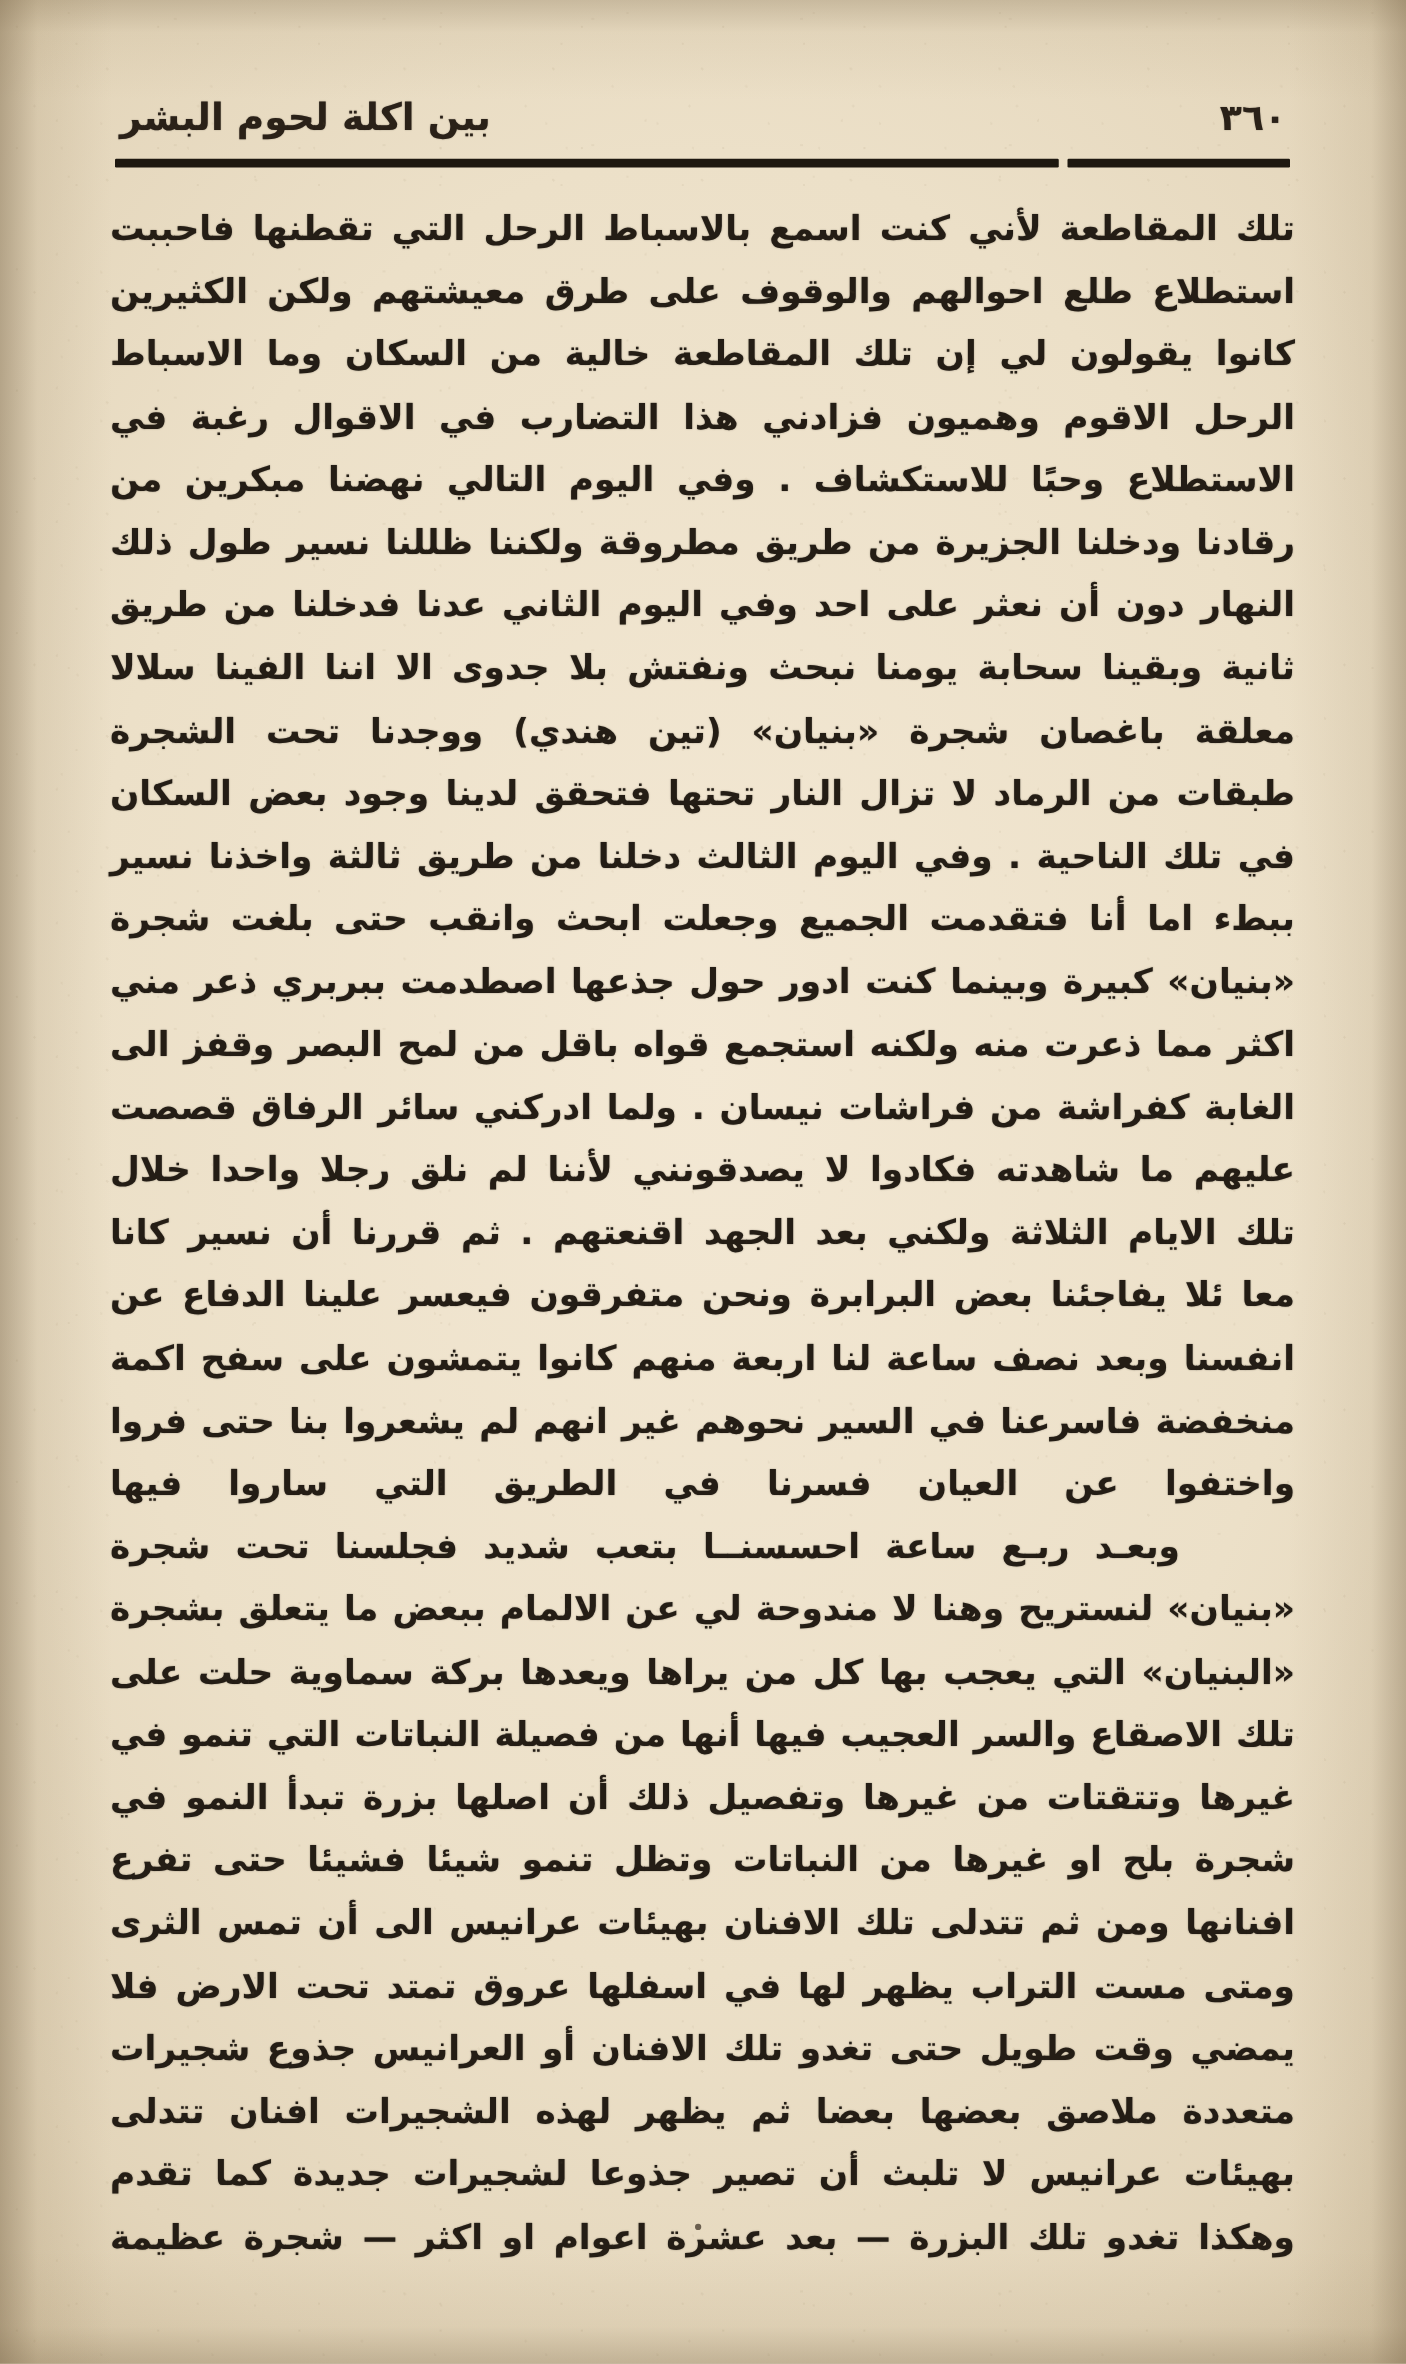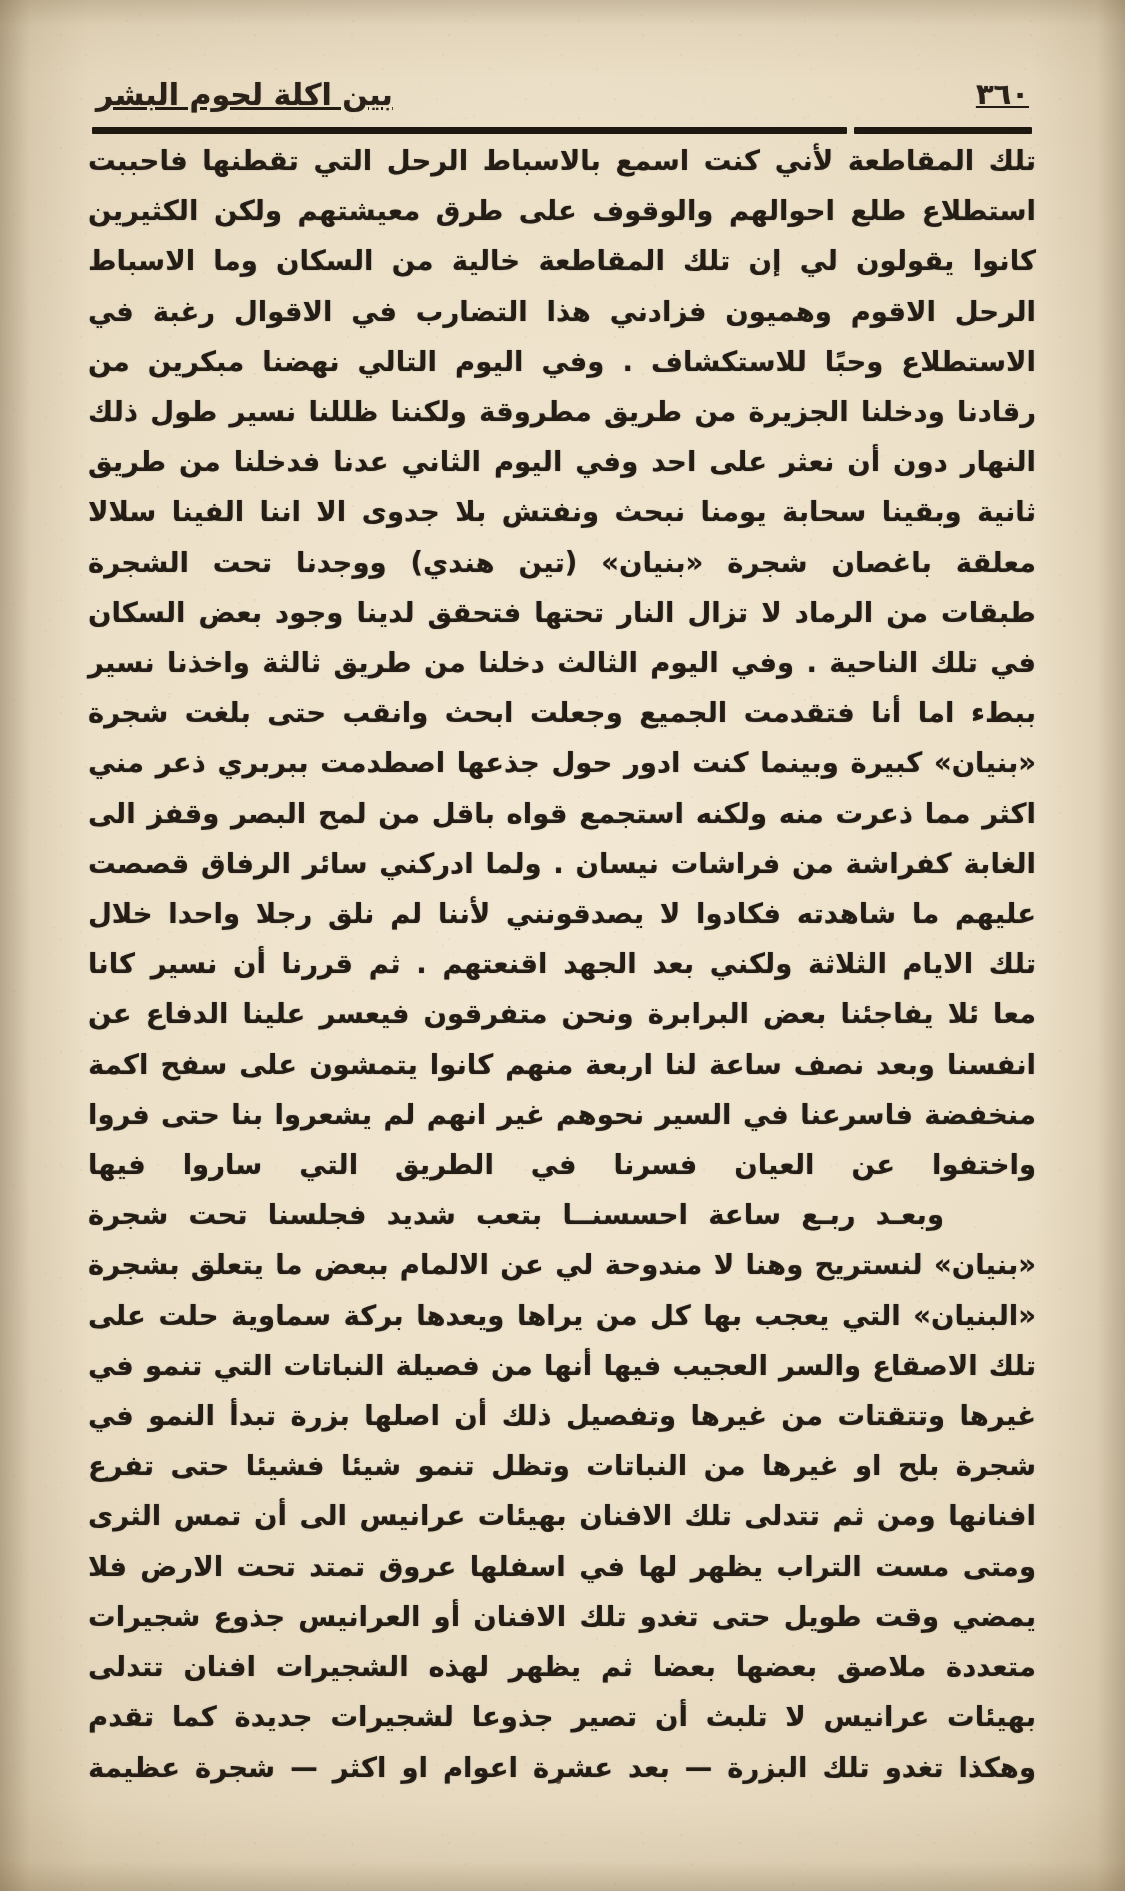--- a/index.html
+++ b/index.html
@@ -52,21 +52,20 @@
   #header {
     position: absolute;
     top: 63px;
     left: 96px;
     right: 96px;
     height: 62px;
     display: flex;
     align-items: center;
     justify-content: space-between;
     flex-direction: row-reverse; 
-    text-decoration: underline;
   }
 
   .runhead {
     font-family: "DejaVu Sans", "Liberation Sans", sans-serif;
     font-size: 30px;
     font-weight: 600;
     color: #2a2118;
     letter-spacing: 0px;
     margin-right: 190px;
     text-shadow: 0 0 1.1px rgba(35,28,20,.45);
@@ -90,21 +89,21 @@
     height: 7px;
     display: flex;
     gap: 7px;
   }
   #rule .seg-a { width: 178px; height: 100%; background: #1e1810; border-radius: 1px; }
   #rule .seg-b { flex: 1;     height: 100%; background: #1e1810; border-radius: 1px; }
 
   
   #body {
     position: absolute;
-    top: 135px;
+    top: 158px;
     left: 88px;
     width: 948px;
   }
 
   .para {
     margin: 0;
     font-family: "DejaVu Sans", "Liberation Sans", sans-serif;
     font-size: 27.5px;
     font-weight: 600;
     line-height: 50.2px;

